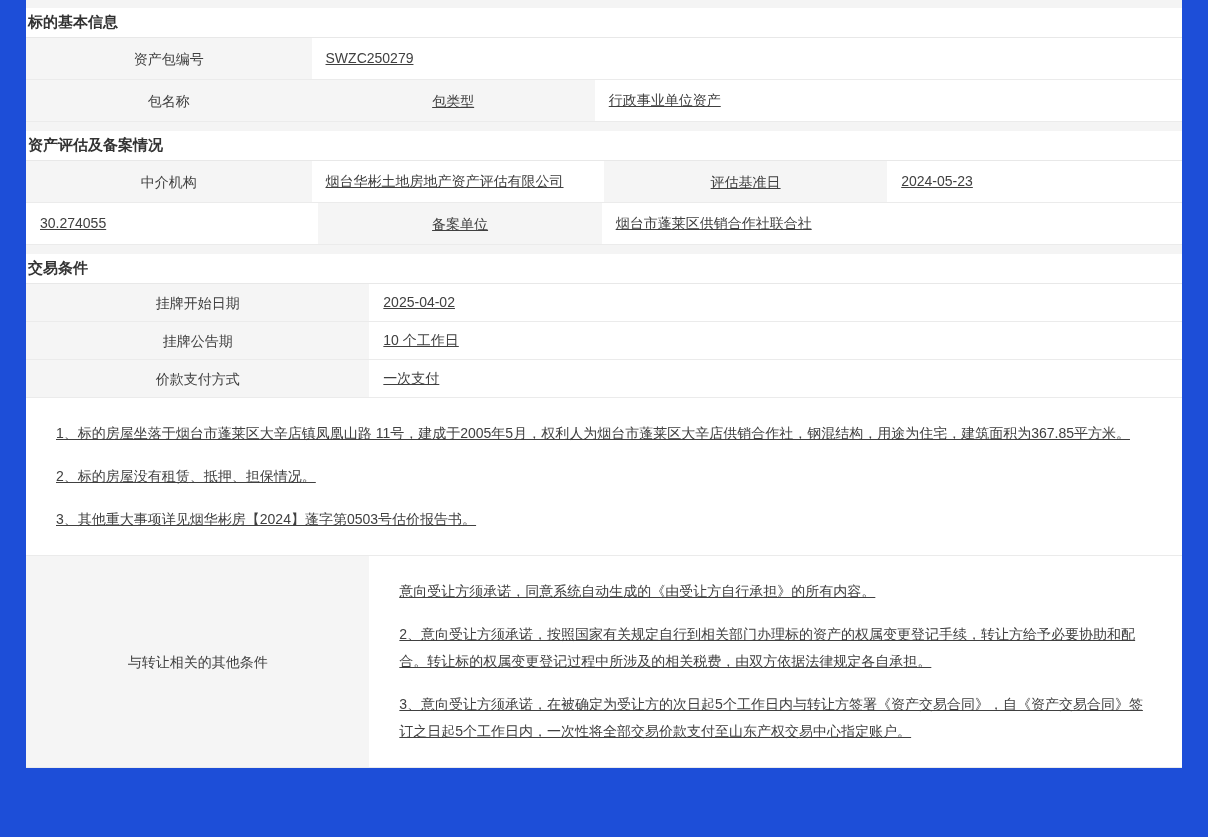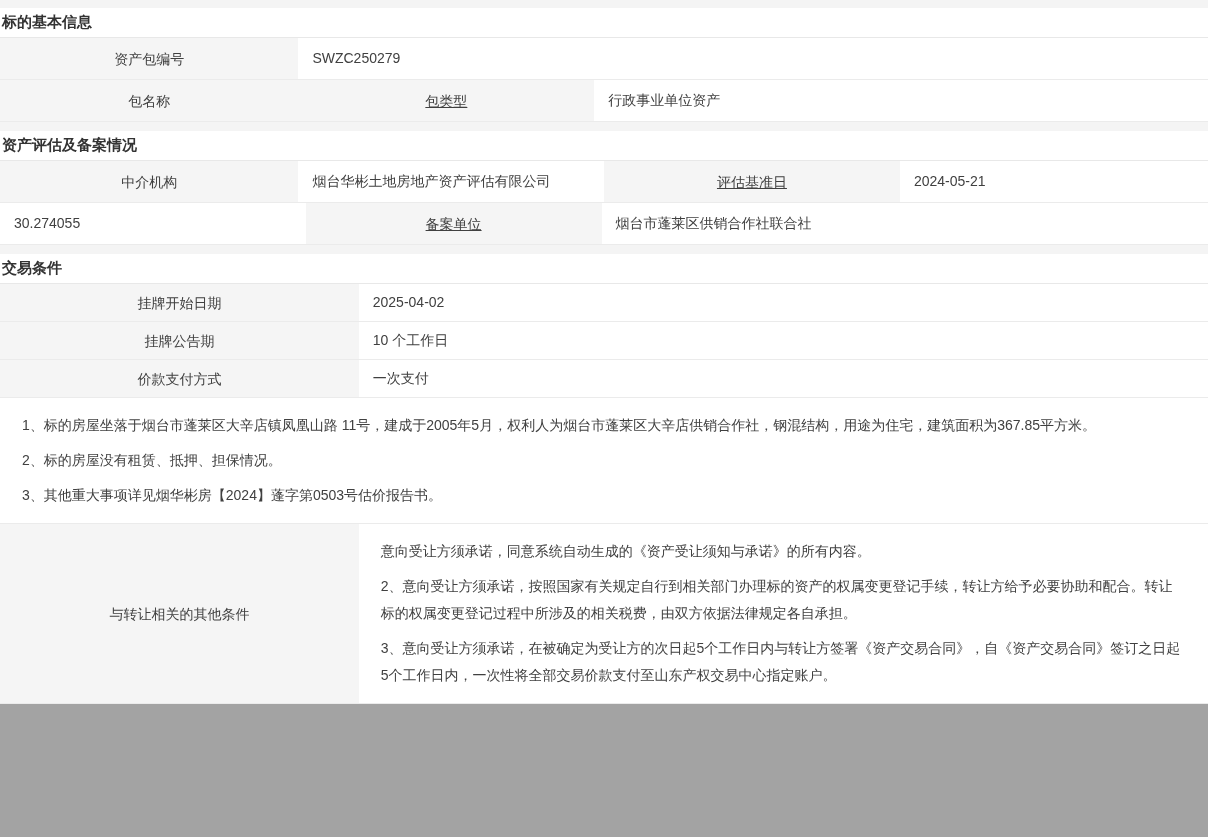--- a/index.html
+++ b/index.html
@@ -4,22 +4,22 @@
 <style>
   * { margin: 0; padding: 0; box-sizing: border-box; }
   html, body {
     width: 1208px; height: 837px;
     background: #ffffff;
     font-family: "Liberation Sans", "DejaVu Sans", sans-serif;
   }
   .page {
     width: 1208px; height: 837px;
     overflow: hidden;
-    background: #a3a3a3;
-    padding: 0 0;
+    background: #1d4ed8;
+    padding: 0 26px;
   }
   .divider {
     height: 9px;
     background: #f4f4f4;
   }
   .divider.top { height: 8px; }
   .sec-title {
     height: 30px;
     display: flex; align-items: center;
     font-size: 15px; font-weight: bold; color: #333333;
@@ -37,23 +37,24 @@
     display: flex; align-items: center; justify-content: center;
     text-align: right;
     padding: 4px 8px;
     line-height: 22px;
   }
   .value {
     background: #ffffff;
     display: flex; align-items: center;
     padding: 5px 14px;
     line-height: 27px;
+    text-decoration: underline;
   }
   .value.multi { display: block; padding: 6px 14px; }
-  .value.multi p { margin: 8px; line-height: 27px; }
+  .value.multi p { margin: 16px; line-height: 27px; }
   
   .c1 { width: 24.7%; }
   .c2 { width: 25.3%; }
   .c3 { width: 24.5%; text-decoration: underline; }
   .cRest { flex: 1; }
   
   .cL { width: 29.7%; }
   .cV { flex: 1; }
 </style>
 </head>
@@ -80,21 +81,21 @@
 
   <div class="divider"></div>
 
   <div>
     <div class="sec-title">资产评估及备案情况</div>
     <div class="tbl sec12">
       <div class="row">
         <div class="cell label c1">中介机构</div>
         <div class="cell value c2">烟台华彬土地房地产资产评估有限公司</div>
         <div class="cell label c3">评估基准日</div>
-        <div class="cell value cRest">2024-05-21</div>
+        <div class="cell value cRest">2024-05-23</div>
       </div>
       <div class="row">
         <div class="cell value c2">30.274055</div>
         <div class="cell label c3">备案单位</div>
         <div class="cell value cRest">烟台市蓬莱区供销合作社联合社</div>
       </div>
     </div>
   </div>
 
   <div class="divider"></div>
@@ -117,21 +118,21 @@
       <div class="row">
         <div class="cell value multi cV">
             <p>1、标的房屋坐落于烟台市蓬莱区大辛店镇凤凰山路 11号，建成于2005年5月，权利人为烟台市蓬莱区大辛店供销合作社，钢混结构，用途为住宅，建筑面积为367.85平方米。</p>
             <p>2、标的房屋没有租赁、抵押、担保情况。</p>
             <p>3、其他重大事项详见烟华彬房【2024】蓬字第0503号估价报告书。</p>
           </div>
       </div>
       <div class="row">
         <div class="cell label cL">与转让相关的其他条件</div>
         <div class="cell value multi cV">
-            <p>意向受让方须承诺，同意系统自动生成的《资产受让须知与承诺》的所有内容。</p>
+            <p>意向受让方须承诺，同意系统自动生成的《由受让方自行承担》的所有内容。</p>
             <p>2、意向受让方须承诺，按照国家有关规定自行到相关部门办理标的资产的权属变更登记手续，转让方给予必要协助和配合。转让标的权属变更登记过程中所涉及的相关税费，由双方依据法律规定各自承担。</p>
             <p>3、意向受让方须承诺，在被确定为受让方的次日起5个工作日内与转让方签署《资产交易合同》，自《资产交易合同》签订之日起5个工作日内，一次性将全部交易价款支付至山东产权交易中心指定账户。</p>
           </div>
       </div>
     </div>
   </div>
 
 </div>
 
 </body></html>

